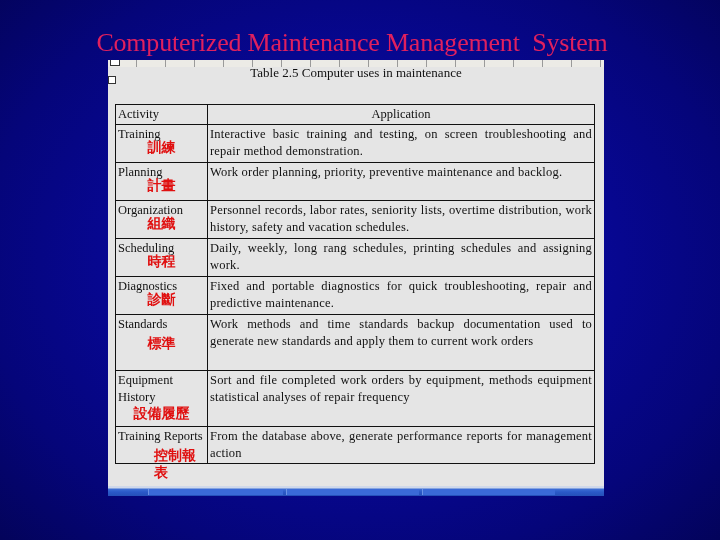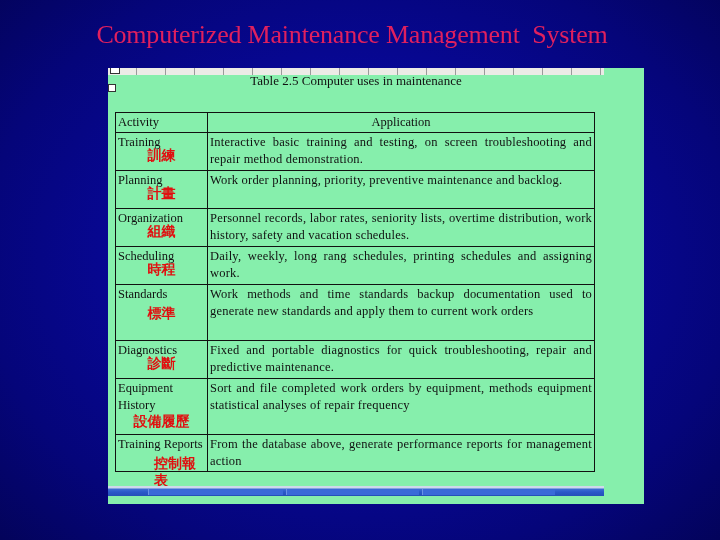--- a/index.html
+++ b/index.html
@@ -2,28 +2,27 @@
 <html><head>
 <meta charset="utf-8">
 <style>
   html, body { margin: 0; padding: 0; }
   body {
     width: 720px; height: 540px; overflow: hidden; position: relative;
     background: radial-gradient(ellipse 70% 75% at 50% 48%, #0c10b0 0%, #08089a 40%, #05057a 75%, #03035a 100%);
     font-family: "Liberation Serif", serif;
   }
   .title {
-    position: absolute; left: 0; top: 20px; width: 704px; text-align: center;
+    position: absolute; left: 0; top: 28px; width: 704px; text-align: center;
     color: #e0205e; font-size: 26px; font-family: "Liberation Serif", serif;
     letter-spacing: -0.2px; white-space: pre;
   }
   .doc {
-    position: absolute; left: 108px; top: 60px; width: 536px; height: 436px;
-    background: #86efac;
-    margin-top: 8px;
+    position: absolute; left: 108px; top: 60px; width: 496px; height: 436px;
+    background: #e5e5e5;
   }
   .ruler {
     position: absolute; left: 0; top: 0; width: 496px; height: 7px;
     background: #ecebe6;
     background-image: repeating-linear-gradient(90deg, transparent 0 28px, #9a9a9a 28px 29px);
   }
   .ruler-marker {
     position: absolute; left: 2px; top: 0; width: 8px; height: 5px;
     border: 1px solid #333; border-top: none; background: #fff;
   }
@@ -107,32 +106,32 @@
       <td class="app">Personnel records, labor rates, seniority lists, overtime distribution, work history, safety and vacation schedules.</td>
     </tr>
     <tr>
       <td class="act" style="height:36px">
         <span>Scheduling</span>
         <span class="zh">時程</span>
       </td>
       <td class="app">Daily, weekly, long rang schedules, printing schedules and assigning work.</td>
     </tr>
     <tr>
+      <td class="act" style="height:36px">
+        <span>Diagnostics</span>
+        <span class="zh">診斷</span>
+      </td>
+      <td class="app">Fixed and portable diagnostics for quick troubleshooting, repair and predictive maintenance.</td>
+    </tr>
+    <tr>
       <td class="act" style="height:54px">
         <span>Standards</span>
         <span class="zh" style="margin-top:3px">標準</span>
       </td>
       <td class="app">Work methods and time standards backup documentation used to generate new standards and apply them to current work orders</td>
-    </tr>
-    <tr>
-      <td class="act" style="height:36px">
-        <span>Diagnostics</span>
-        <span class="zh">診斷</span>
-      </td>
-      <td class="app">Fixed and portable diagnostics for quick troubleshooting, repair and predictive maintenance.</td>
     </tr>
     <tr>
       <td class="act" style="height:54px">
         <span>Equipment History</span>
         <span class="zh" style="margin-top:-1px">設備履歷</span>
       </td>
       <td class="app">Sort and file completed work orders by equipment, methods equipment statistical analyses of repair frequency</td>
     </tr>
     <tr>
       <td class="act" style="height:34px; overflow:visible">

